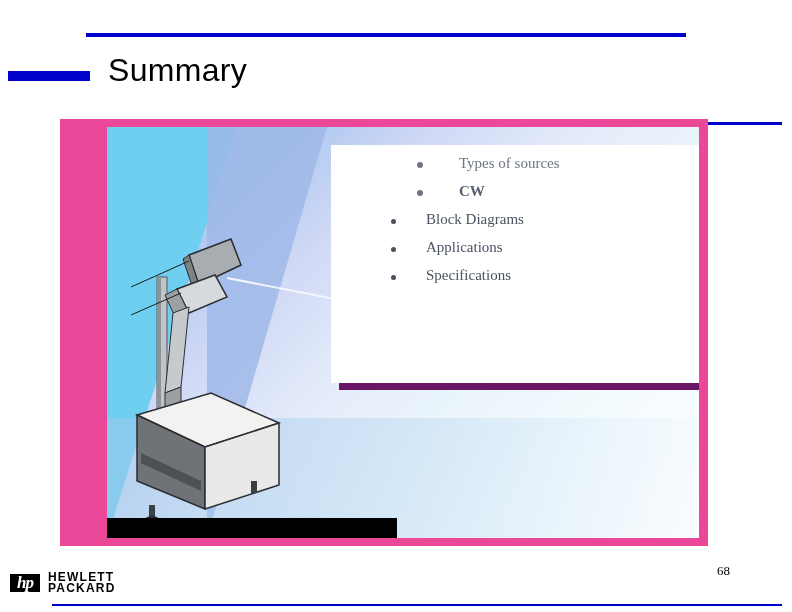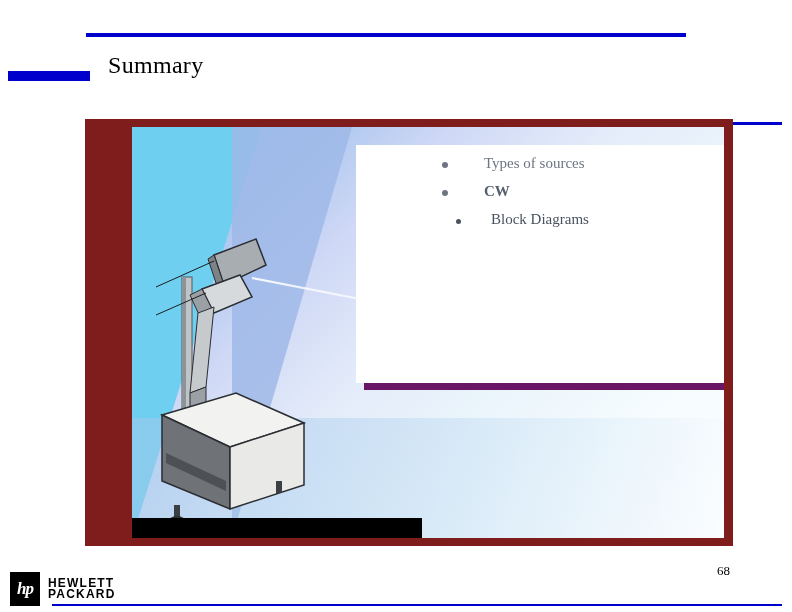--- a/index.html
+++ b/index.html
@@ -29,42 +29,42 @@
     left: 8px;
     top: 71px;
     width: 82px;
     height: 10px;
     background: #0000cc;
   }
   .title {
     position: absolute;
     left: 108px;
     top: 52px;
-    font-size: 24px;
+    font-size: 32px;
     color: #000000;
-    font-family: Liberation Serif, serif;
+    font-family: Liberation Sans, sans-serif;
     letter-spacing: 0.3px;
   }
   .under-rule {
     position: absolute;
     left: 86px;
     top: 122px;
     width: 696px;
     height: 3px;
     background: #0000cc;
   }
 
   
   .image-frame {
     position: absolute;
-    left: 85px;
+    left: 60px;
     top: 119px;
     width: 648px;
     height: 427px;
-    background: #7f1d1d;
+    background: #ec4899;
   }
   .image-inner {
     position: absolute;
     left: 47px;
     top: 8px;
     width: 592px;
     height: 411px;
     background:
       linear-gradient(135deg,
         #7fd2f2 0%,
@@ -161,21 +161,21 @@
   .b-row .dot {
     width: 6px;
     height: 6px;
     border-radius: 50%;
     background: #6e7582;
     margin-right: 0;
     flex: 0 0 auto;
   }
   .lvl1 { padding-left: 86px; }
   .lvl1 .label { margin-left: 36px; }
-  .lvl2 { padding-left: 100px; font-size: 15px; color: #4a5260; }
+  .lvl2 { padding-left: 60px; font-size: 15px; color: #4a5260; }
   .lvl2 .dot { width: 5px; height: 5px; background:#4a5260; }
   .lvl2 .label { margin-left: 30px; }
   .b-row.bold .label { font-weight: bold; color:#55606e; }
 
   
   .page-number {
     position: absolute;
     right: 62px;
     top: 563px;
     font-size: 13px;
@@ -184,21 +184,21 @@
   }
   .hp-logo {
     position: absolute;
     left: 10px;
     top: 572px;
     display: flex;
     align-items: center;
   }
   .hp-box {
     width: 30px;
-    height: 34px;
+    height: 18px;
     background: #000000;
     color: #ffffff;
     font-family: "Liberation Serif", serif;
     font-style: italic;
     font-weight: bold;
     font-size: 17px;
     display: flex;
     align-items: center;
     justify-content: center;
     letter-spacing: -1px;
@@ -281,21 +281,29 @@
           <span class="label">CW</span>
         </div>
 
 
 
         <div class="b-row lvl2">
           <span class="dot"></span>
           <span class="label">Block Diagrams</span>
         </div>
 
-
+        <div class="b-row lvl2">
+          <span class="dot"></span>
+          <span class="label">Applications</span>
+        </div>
+
+        <div class="b-row lvl2">
+          <span class="dot"></span>
+          <span class="label">Specifications</span>
+        </div>
 
       </div>
     </div>
 
     <div class="bottom-black"></div>
   </div>
 </div>
 
 <div class="page-number">68</div>
 

